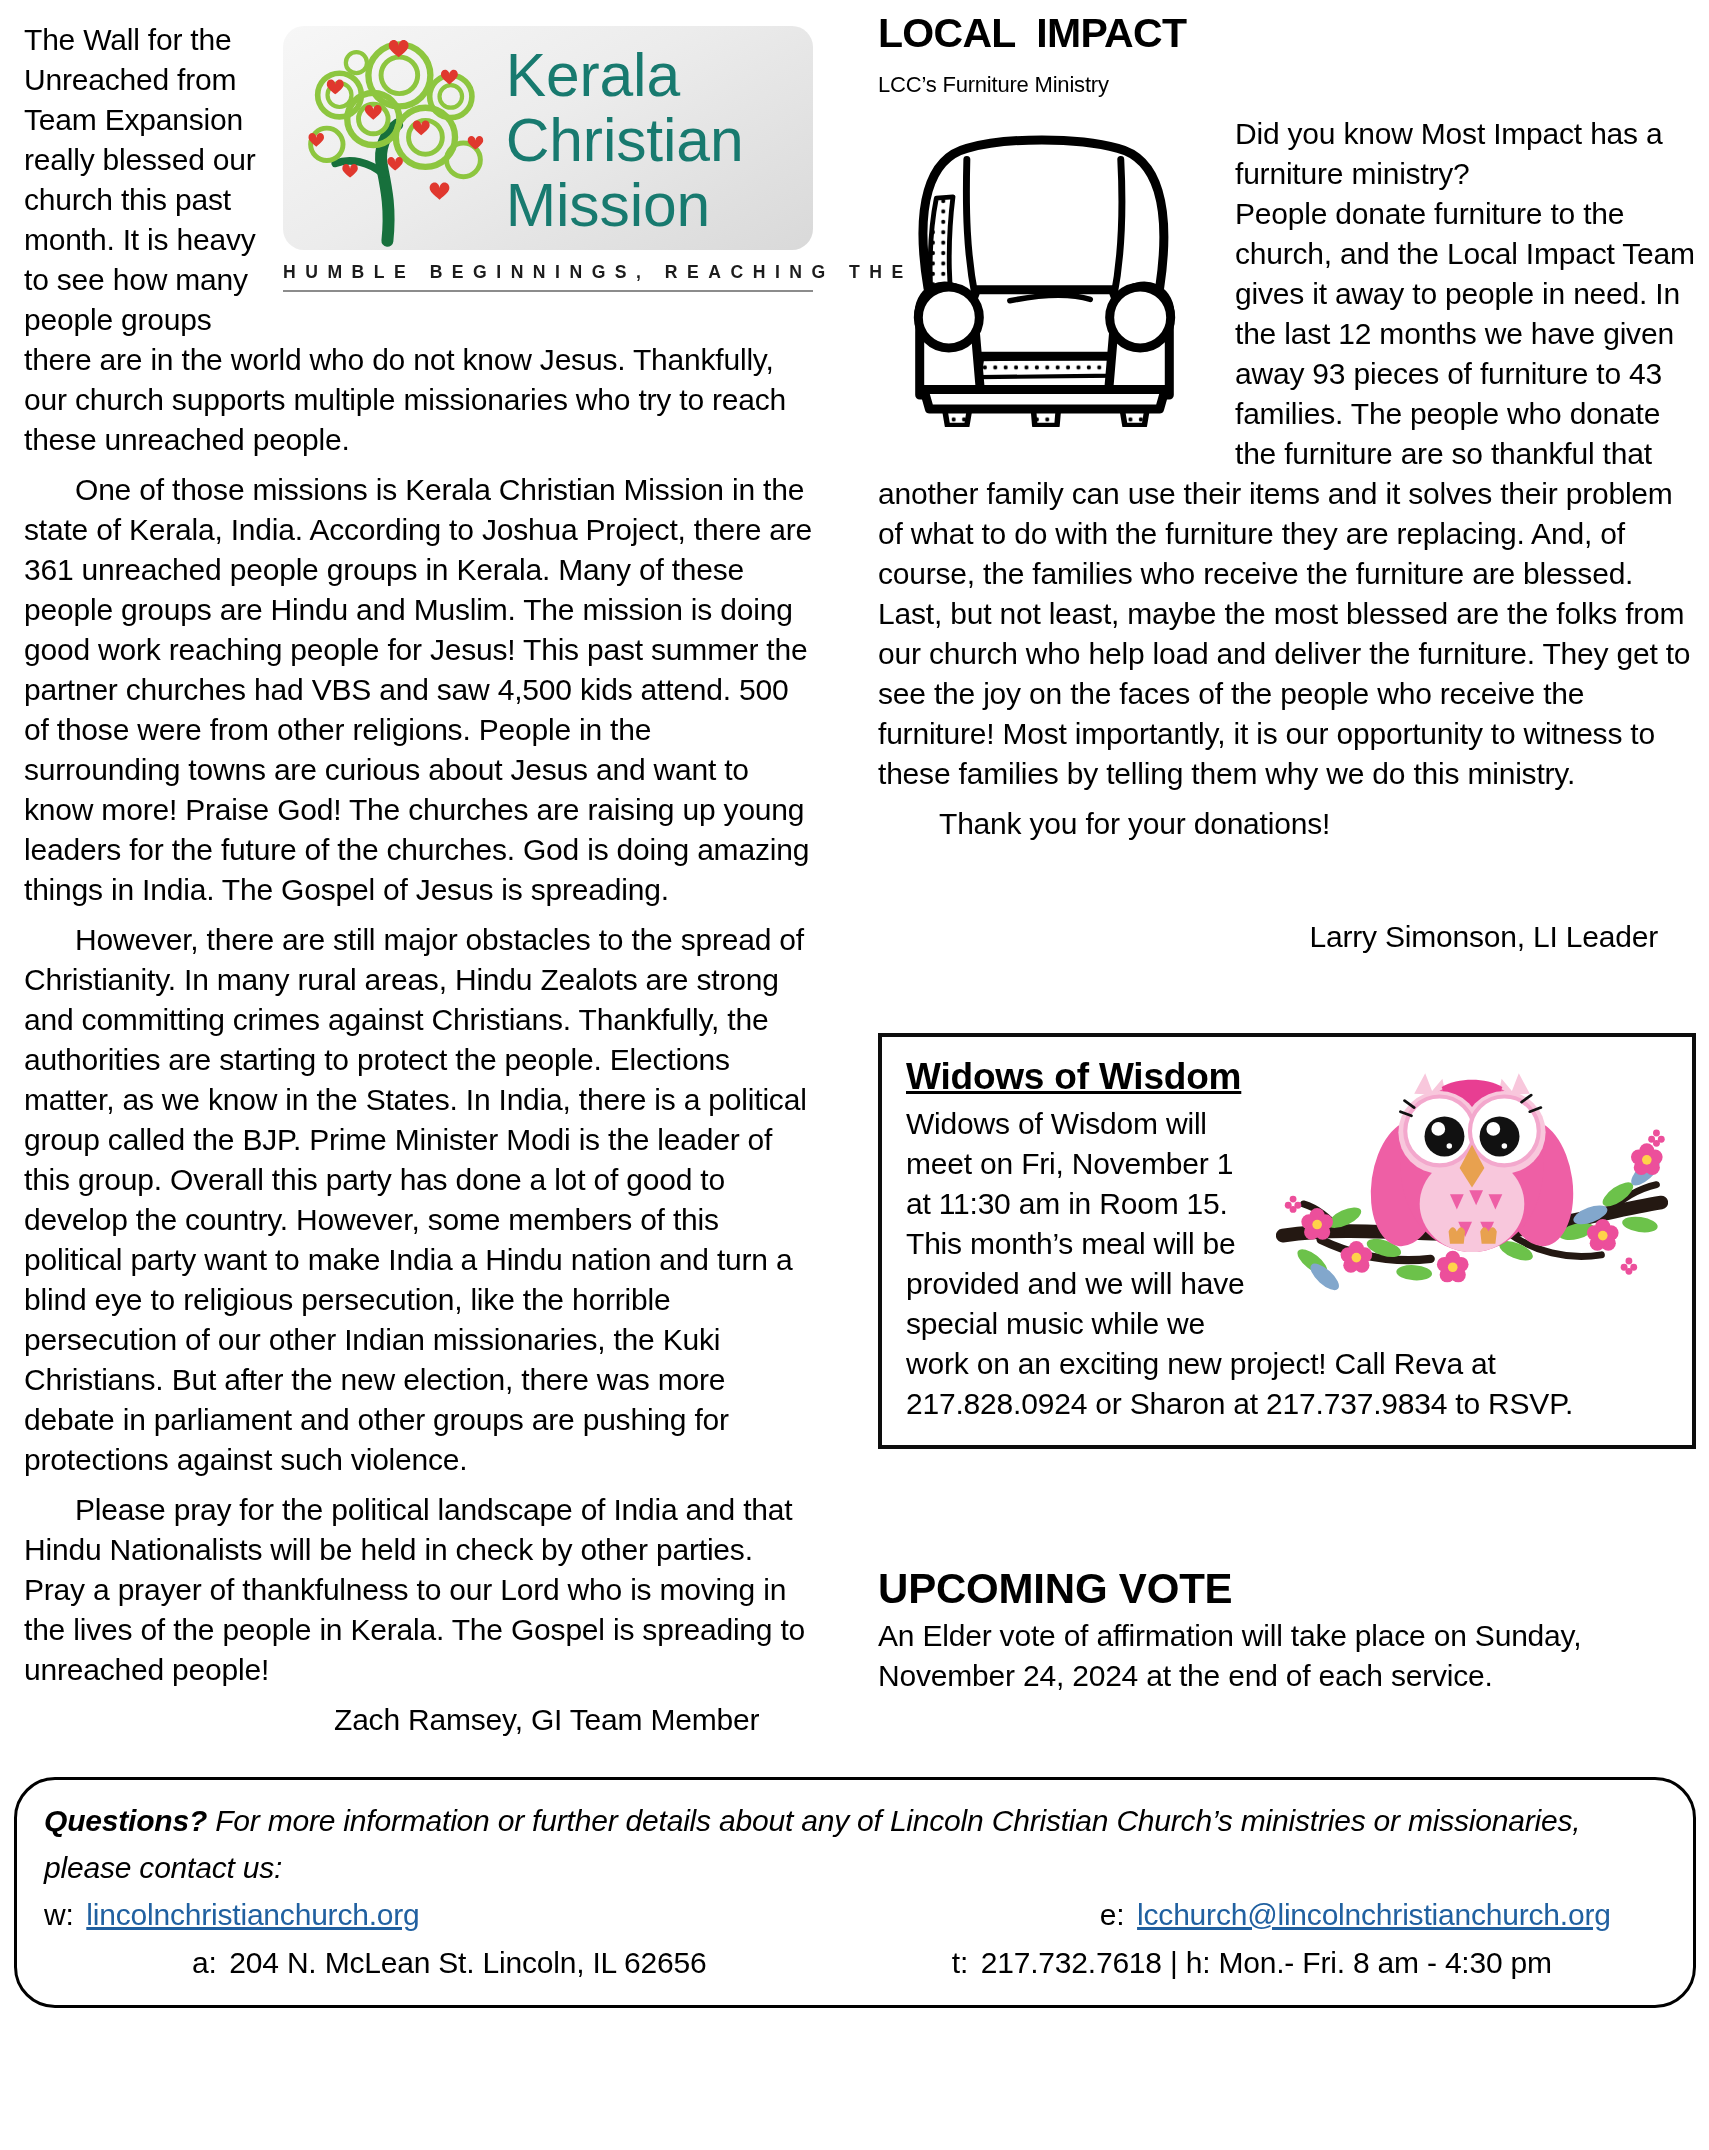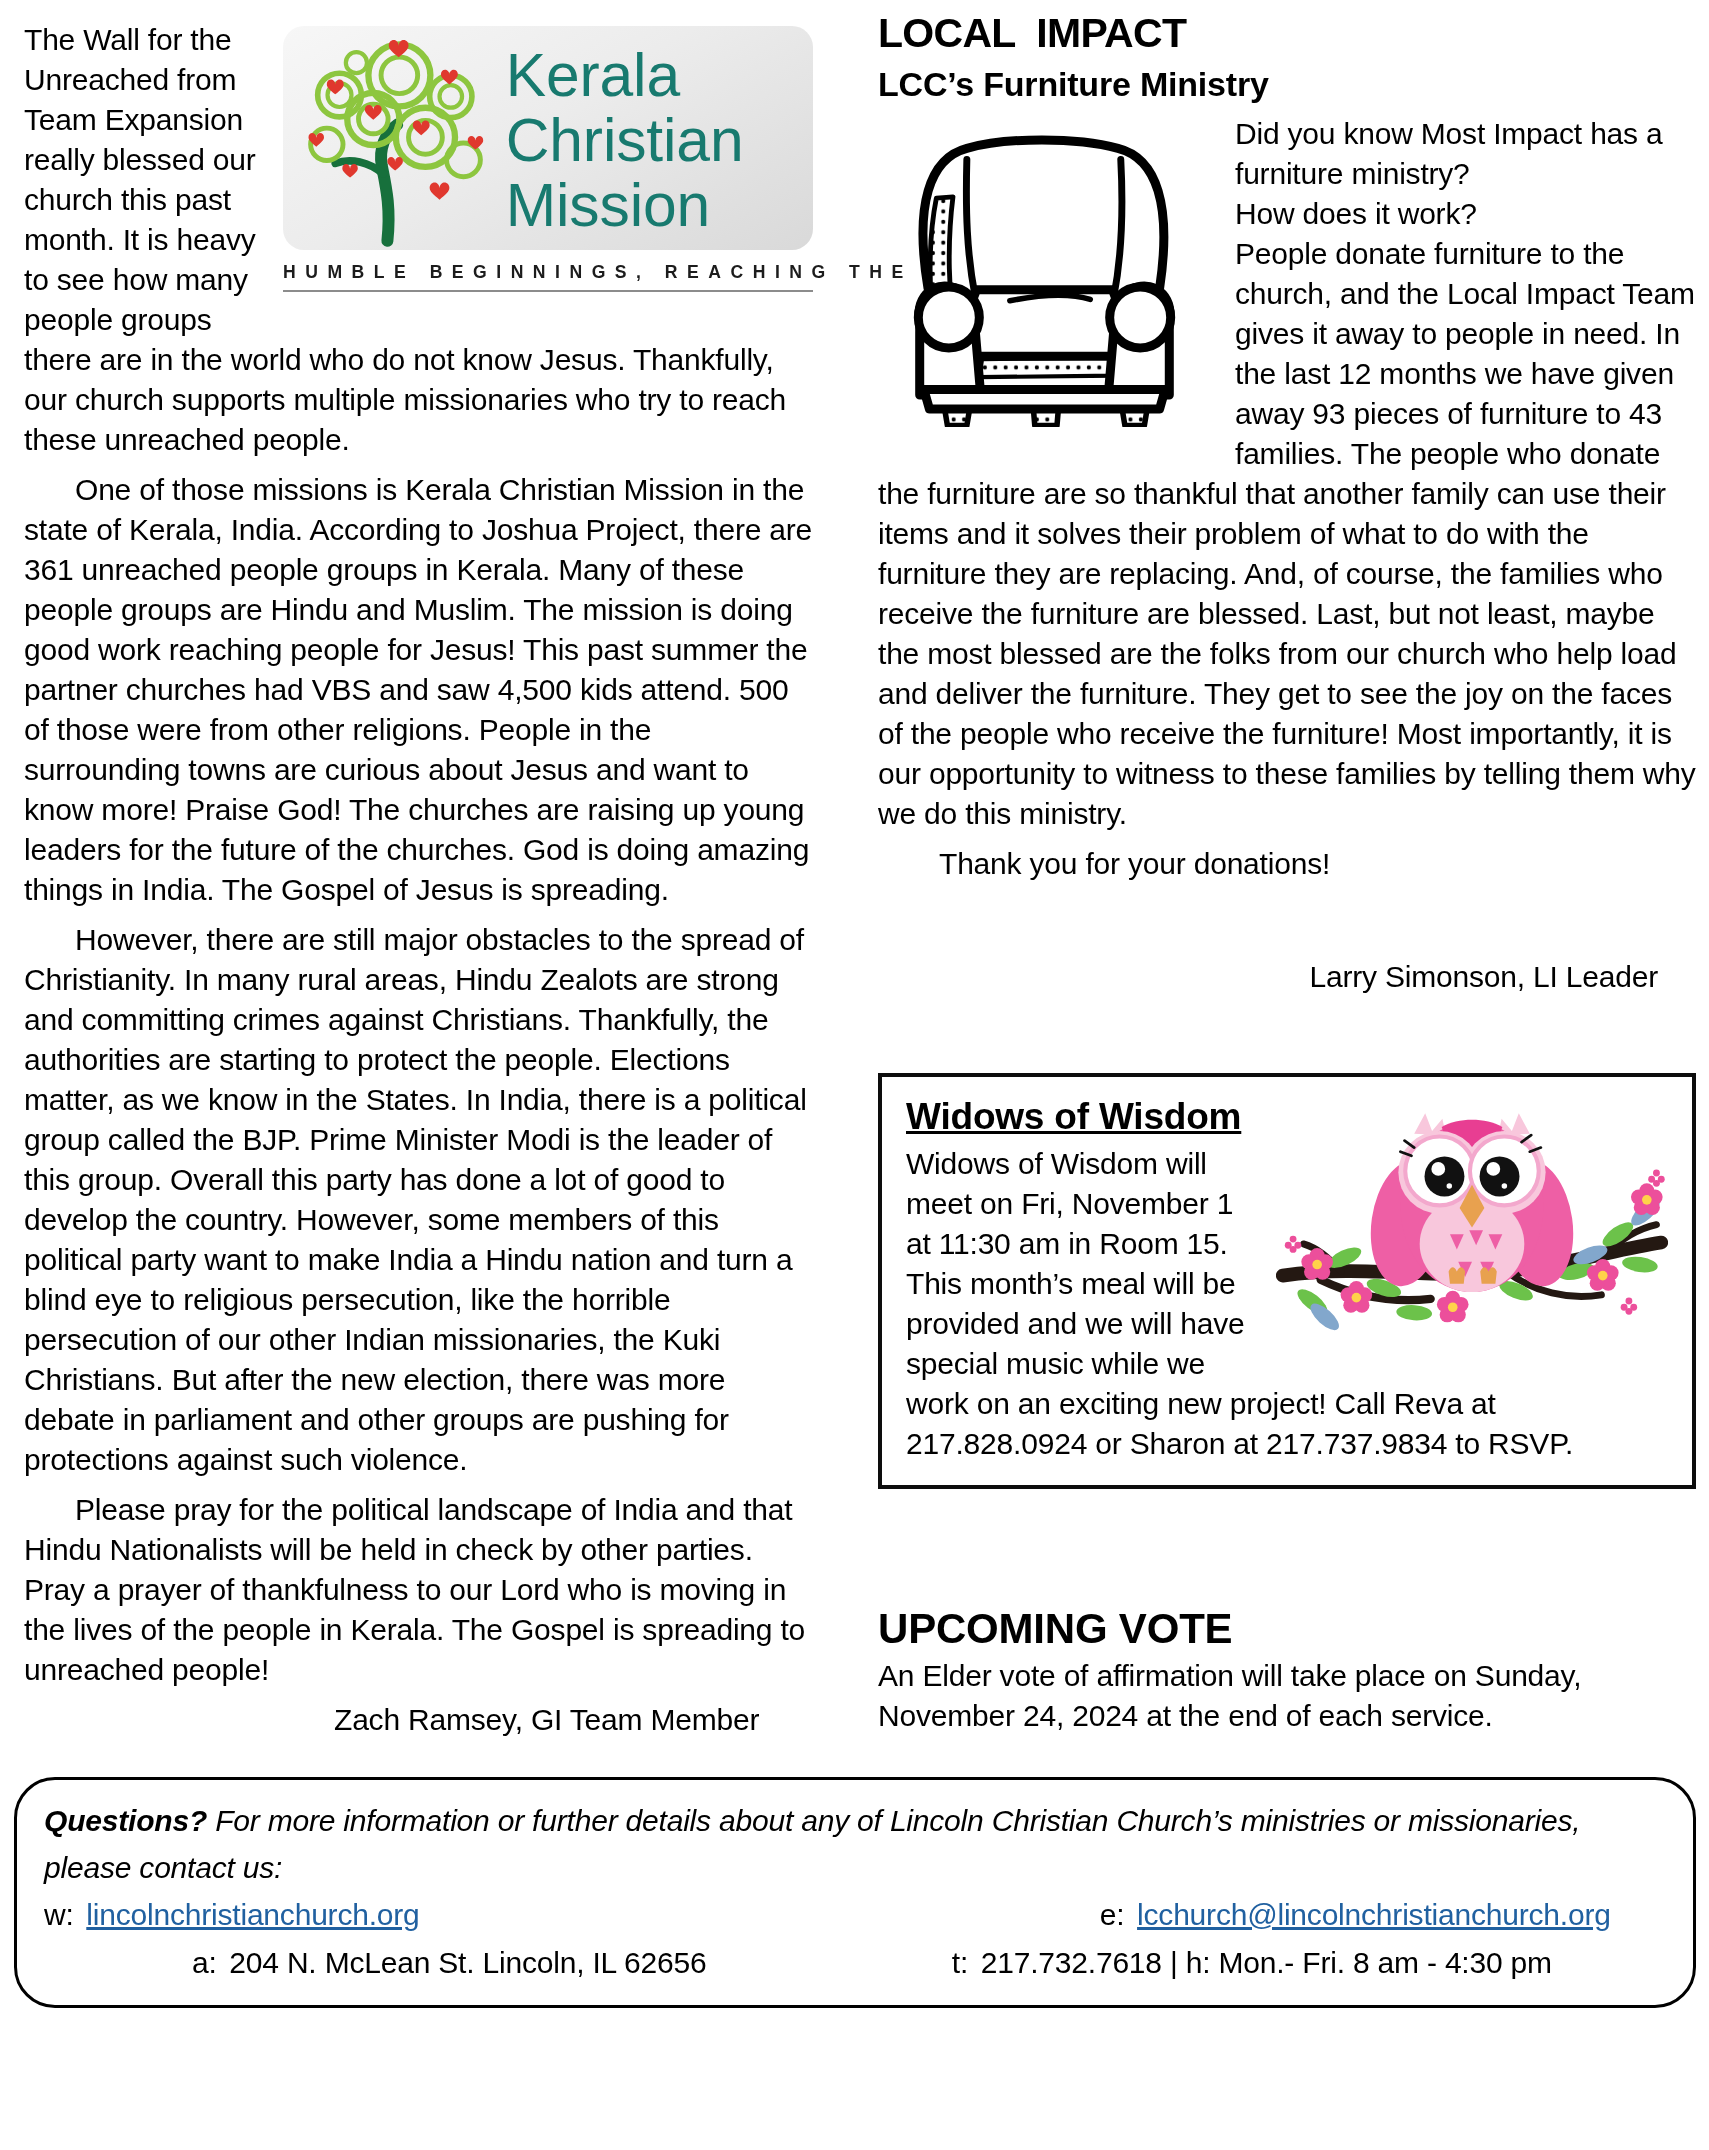--- a/index.html
+++ b/index.html
@@ -13,21 +13,21 @@
     font-family:"Liberation Sans", sans-serif;
     font-size:30px; line-height:40px;
     letter-spacing:-0.2px;
     overflow:hidden;
   }
   .columns{display:flex; gap:55px; align-items:flex-start;}
   .col-left{width:809px; flex:none;}
   .col-right{flex:1; min-width:0;}
 
   h1{font-size:41px; line-height:47px; margin:0 0 7px 0; font-weight:bold; letter-spacing:-0.7px; white-space:pre-wrap;}
-  h2{font-size:34px; line-height:41px; margin:0 0 8.5px 0; font-weight:bold;}
+  h2{font-size:22px; line-height:41px; margin:0 0 8.5px 0; font-weight:normal;}
   h3{font-size:37px; line-height:44px; margin:0 0 5.6px 0; font-weight:bold;text-decoration:underline;}
   p{margin:10px;}
   .indent{text-indent:51px;}
 
   
   .kcm-float{float:right; width:530px; margin:5.6px 0 8.5px 11.3px;}
   .kcm-box{
     background:linear-gradient(150deg,#f7f7f7 0%,#ececec 45%,#d9d9d9 100%);
     border-radius:21px;
     height:224px; position:relative; overflow:hidden;
@@ -179,21 +179,20 @@
 
               <path d="M66,396 L414,396 L406,424 L74,424 Z"></path>
 
               <path d="M96,424 L132,424 L128,448 L100,448 Z" fill="url(#dots)" stroke-width="8"></path>
               <path d="M224,424 L260,424 L258,448 L226,448 Z" fill="url(#dots)" stroke-width="8"></path>
               <path d="M352,424 L388,424 L384,448 L356,448 Z" fill="url(#dots)" stroke-width="8"></path>
             </g>
           </svg>
         </span>
         <div>Did you know Most Impact has a furniture ministry?</div>
-        <div>How does it work?</div>
         <div>People donate furniture to the church, and the Local Impact Team gives it away to people in need. In the last 12 months we have given away 93 pieces of furniture to 43 families. The people who donate the furniture are so thankful that another family can use their items and it solves their problem of what to do with the furniture they are replacing. And, of course, the families who receive the furniture are blessed. Last, but not least, maybe the most blessed are the folks from our church who help load and deliver the furniture. They get to see the joy on the faces of the people who receive the furniture! Most importantly, it is our opportunity to witness to these families by telling them why we do this ministry.</div>
         <p class="thanks">Thank you for your donations!</p>
         <p class="sig-right">Larry Simonson, LI Leader</p>
       </div>
 
       <div class="widows-box">
         <span class="owl-float">
           <svg width="392" height="234" viewBox="0 0 560 340">
             <defs>
               <g id="flower">

